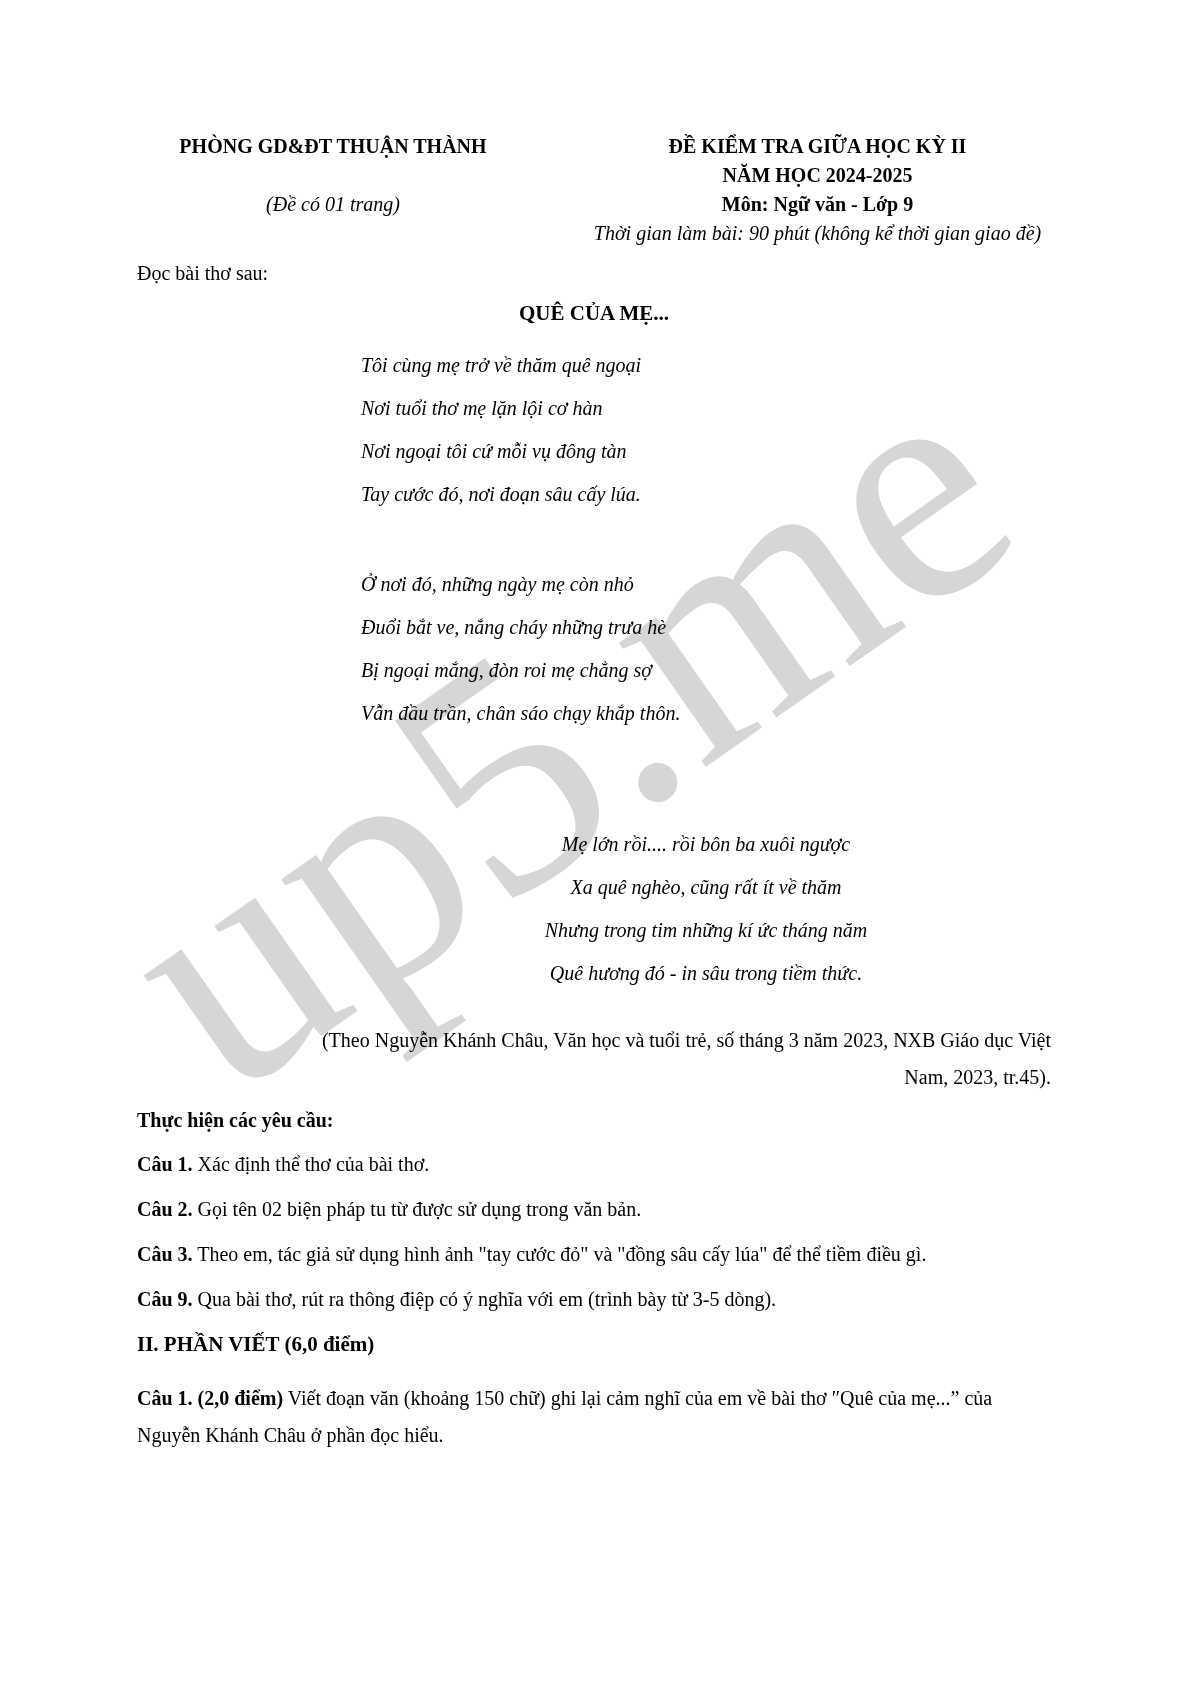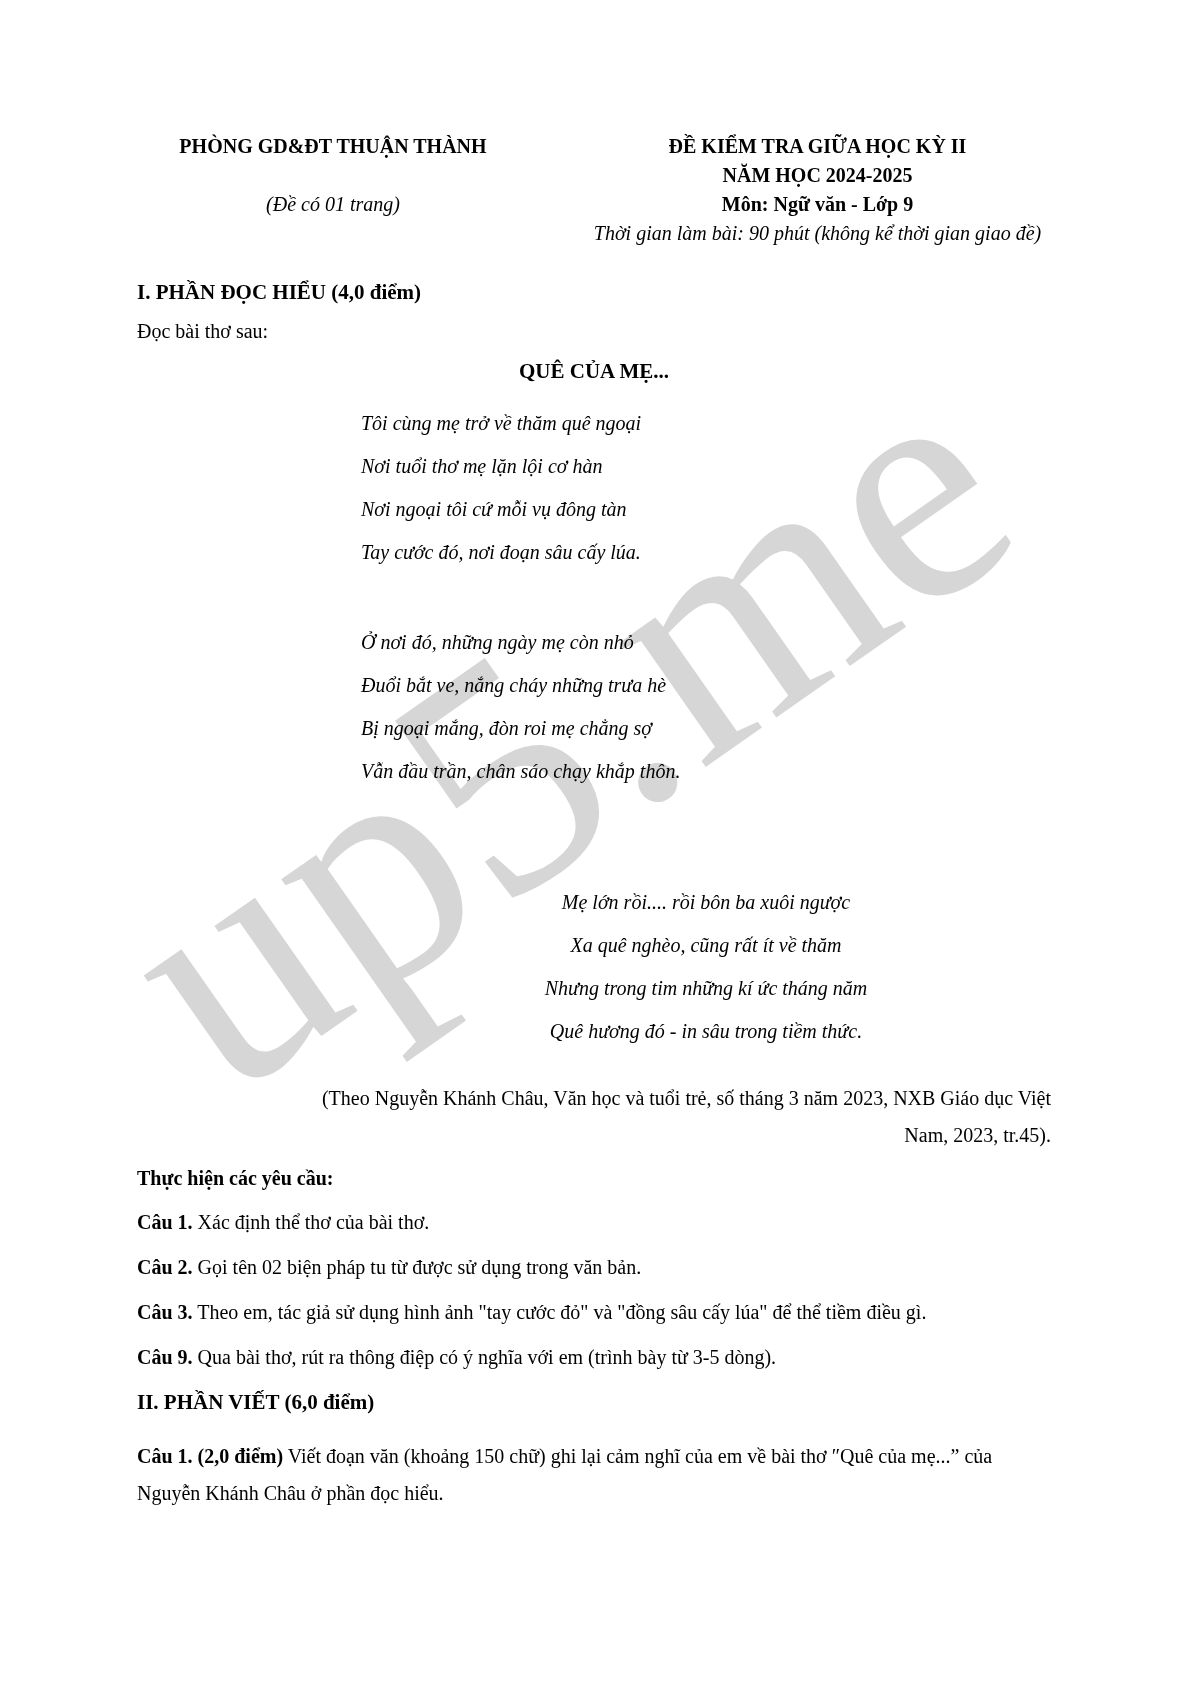--- a/index.html
+++ b/index.html
@@ -86,21 +86,20 @@
         <div class="italic note">(Đề có 01 trang)</div>
       </div>
       <div class="h-right">
         <div class="bold">ĐỀ KIỂM TRA GIỮA HỌC KỲ II</div>
         <div class="bold">NĂM HỌC 2024-2025</div>
         <div class="bold">Môn: Ngữ văn - Lớp 9</div>
         <div class="italic">Thời gian làm bài: 90 phút (không kể thời gian giao đề)</div>
       </div>
     </div>
 
-    <div class="section-heading">I. PHẦN ĐỌC HIỂU (4,0 điểm)</div>
 
     <p class="intro">Đọc bài thơ sau:</p>
 
     <div class="poem-title">QUÊ CỦA MẸ...</div>
 
     <div class="poem">
       <div class="stanza stanza-1">
         <p>Tôi cùng mẹ trở về thăm quê ngoại</p>
         <p>Nơi tuổi thơ mẹ lặn lội cơ hàn</p>
         <p>Nơi ngoại tôi cứ mỗi vụ đông tàn</p>

